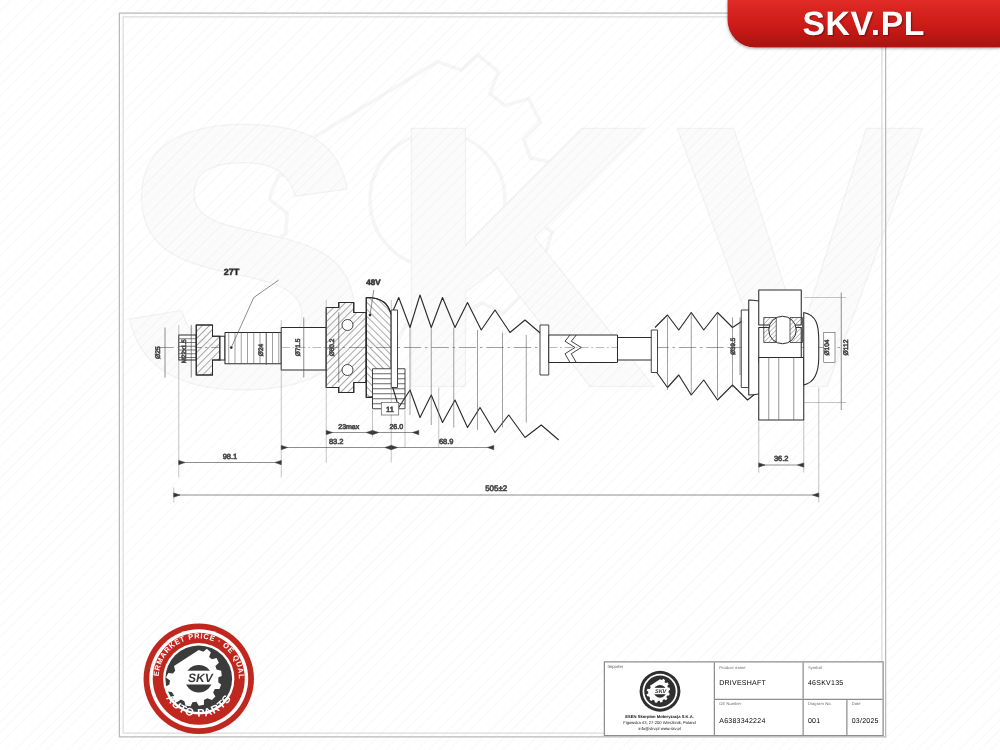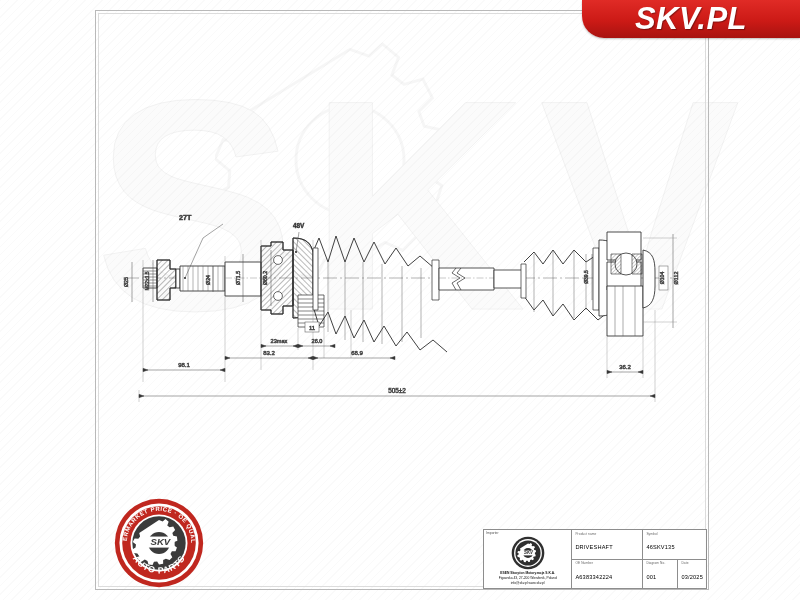--- a/index.html
+++ b/index.html
@@ -26,21 +26,21 @@
          border:1px solid #b9b9b9;background:transparent;}
   .frame-inner{position:absolute;left:98px;top:13px;width:606px;height:572px;
          border:1px solid #dcdcdc;}
 
   
   .banner{position:absolute;right:0;top:0;width:218px;height:38px;
       background:linear-gradient(180deg,#e02b26 0%,#cc1a16 55%,#a81310 100%);
       border-bottom-left-radius:22px;
       display:flex;align-items:center;justify-content:center;
       box-shadow:0 1px 2px rgba(0,0,0,.25);}
-  .banner span{color:#fff;font-size:31px;font-weight:bold;font-style:italic;
+  .banner span{color:#fff;font-size:27px;font-weight:bold;
       letter-spacing:.5px;text-shadow:1px 1px 1px rgba(0,0,0,.35);}
 
   
   .draw{position:absolute;left:95px;top:10px;width:612px;height:578px;}
 
   
   .badge{position:absolute;left:113px;top:497px;width:92px;height:92px;}
 
   
   .titleblock{position:absolute;left:483px;top:529px;width:222px;height:58px;

